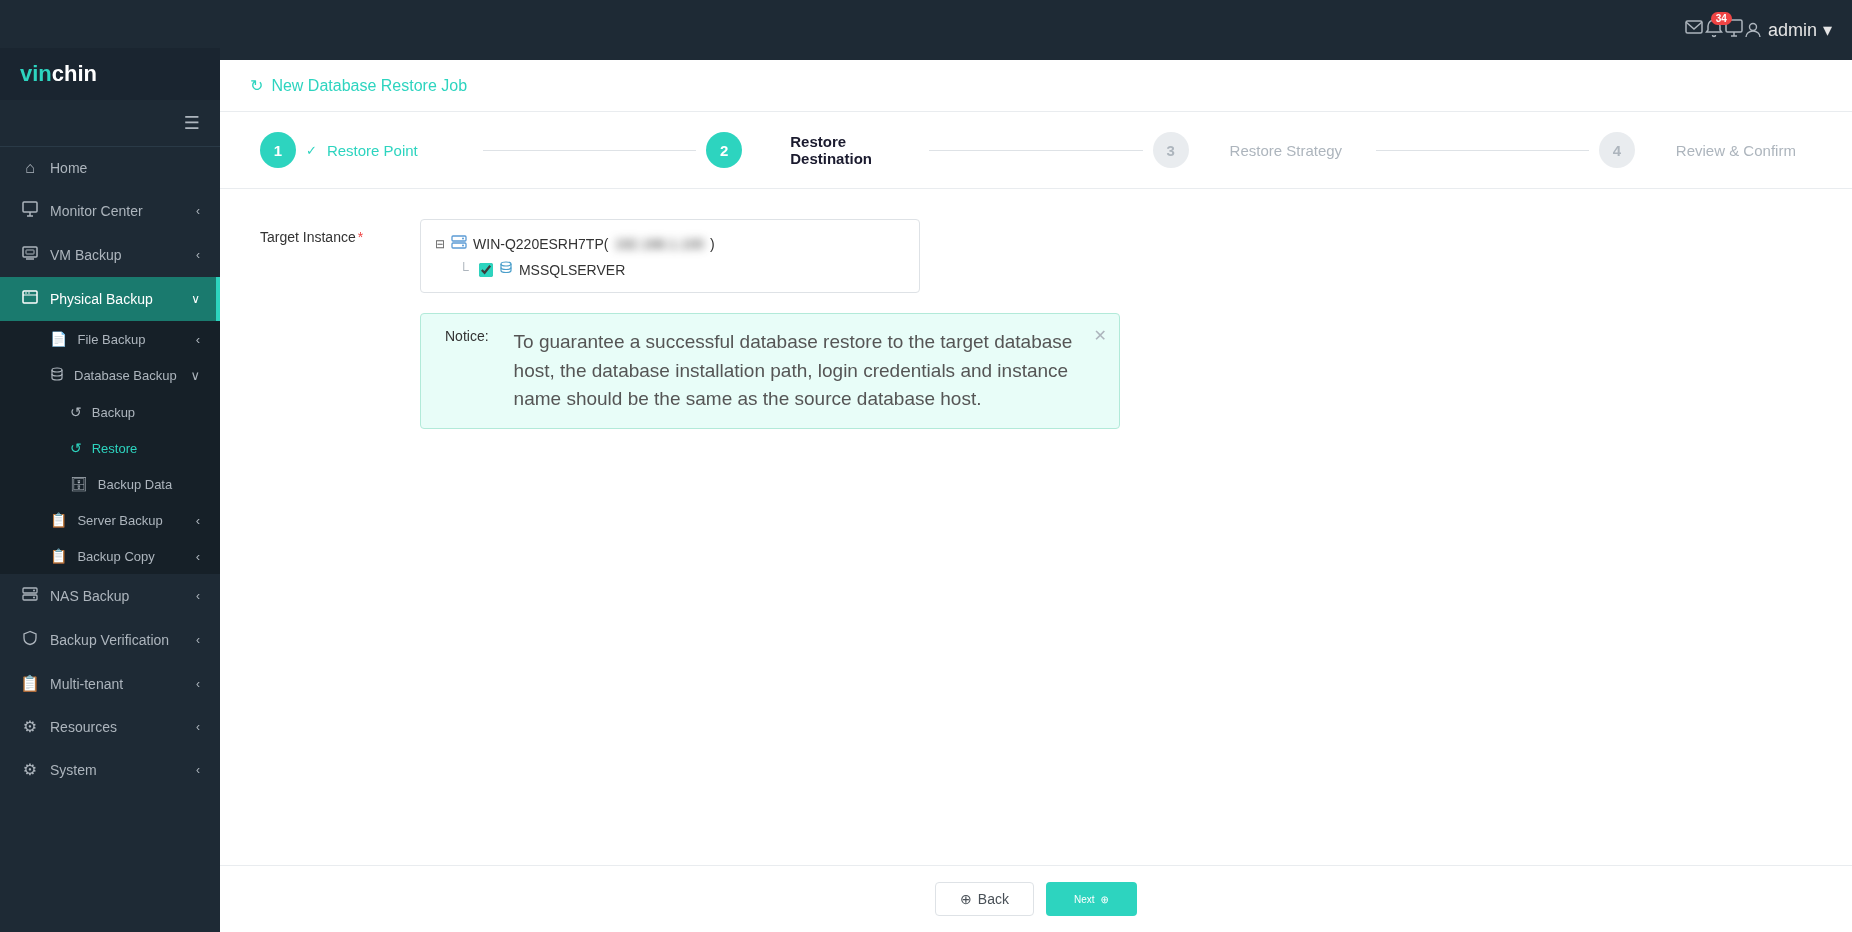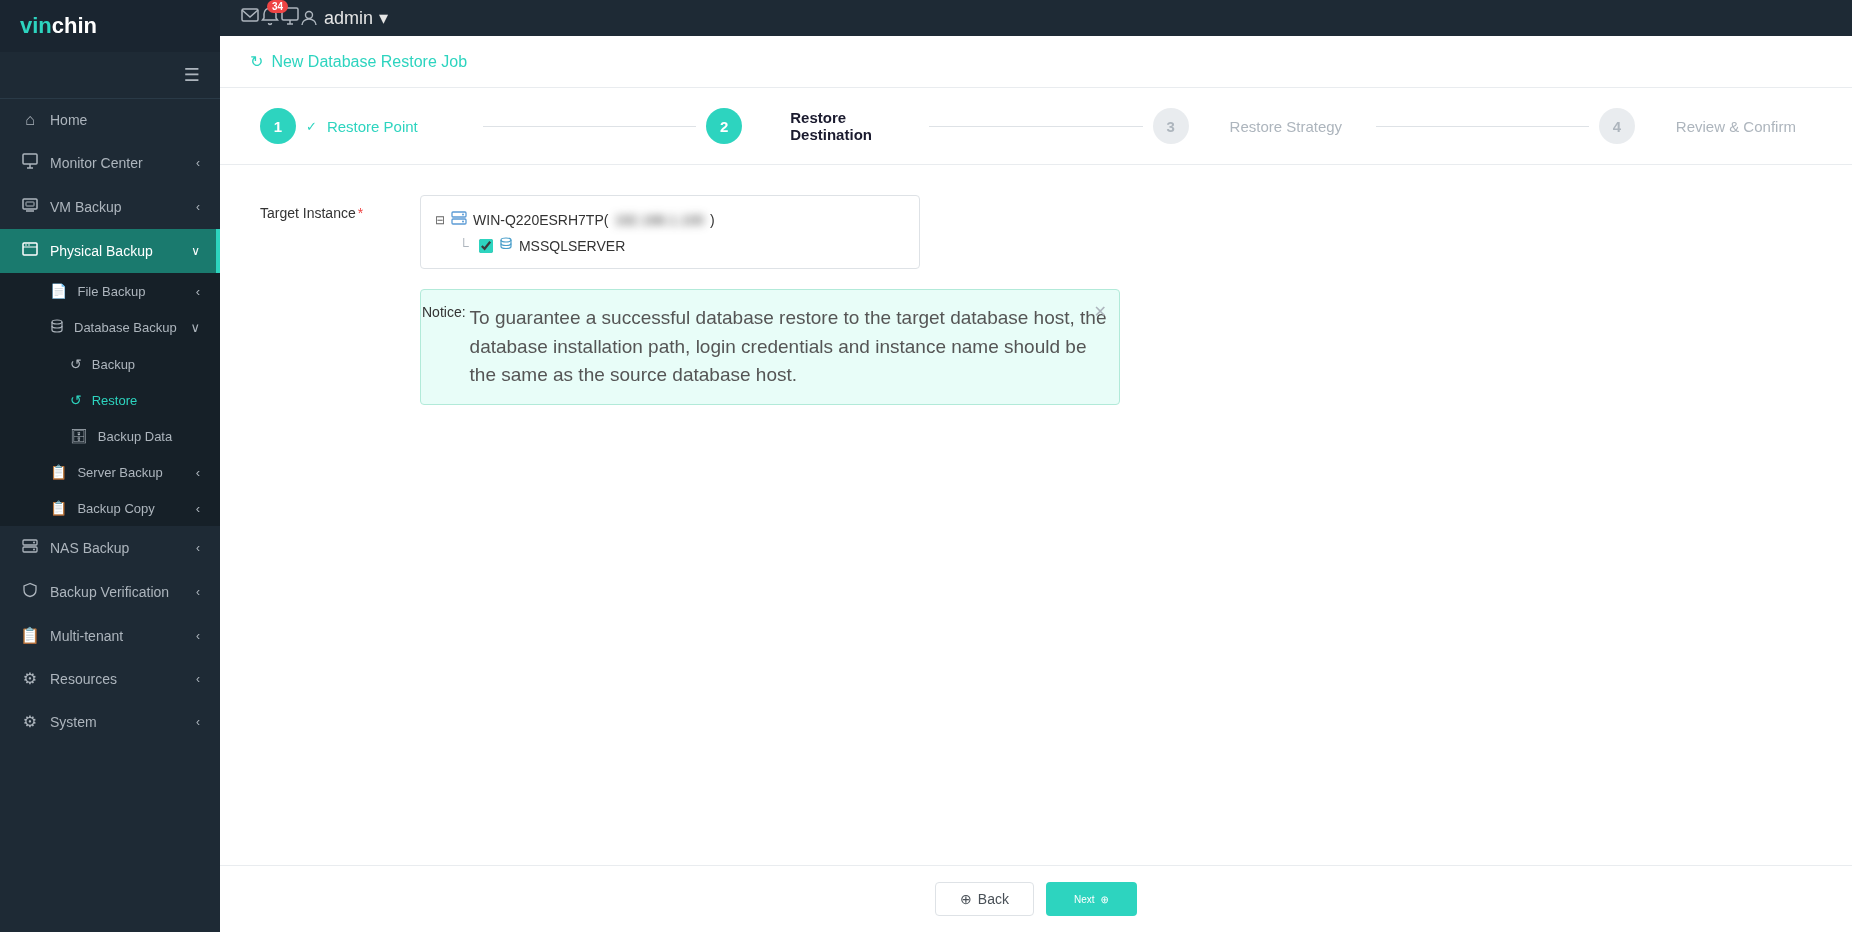--- a/index.html
+++ b/index.html
@@ -15,20 +15,21 @@
       flex-direction: column;
       height: 932px;
       overflow-y: auto;
     }
     .sidebar-logo {
       background: #1a2530;
       padding: 14px 20px;
       display: flex;
       align-items: center;
       height: 52px;
+      margin-top: 48px;
     }
     .logo-text {
       font-size: 22px;
       font-weight: 700;
       color: white;
     }
     .logo-text span { color: #2dd4bf; }
     .sidebar-menu-toggle {
       padding: 12px 20px;
       display: flex;
@@ -78,24 +79,24 @@
     .main-content {
       flex: 1;
       display: flex;
       flex-direction: column;
       overflow: hidden;
     }
 
     
     .top-header {
       background: #1e2a35;
-      height: 36px;
-      display: flex;
-      align-items: center;
-      justify-content: flex-start;
+      height: 60px;
+      display: flex;
+      align-items: center;
+      justify-content: flex-end;
       padding: 0 20px;
     }
     .header-icon { color: #adb5bd; font-size: 18px; cursor: pointer; }
     .notification-badge {
       position: relative;
       display: inline-block;
     }
     .badge {
       position: absolute;
       top: -6px;
@@ -230,25 +231,25 @@
       width: 14px;
       height: 14px;
       accent-color: #2dd4bf;
     }
 
     
     .notice-box {
       background: #e8fdf8;
       border: 1px solid #b2ead9;
       border-radius: 4px;
-      padding: 14px 1px;
+      padding: 14px 24px;
       width: 700px;
       display: flex;
       align-items: flex-start;
-      gap: 4px;
+      gap: 25px;
       position: relative;
     }
     .notice-label {
       font-size: 14px;
       color: #333;
       font-weight: 500;
       flex-shrink: 0;
     }
     .notice-text {
       font-size: 19px;

